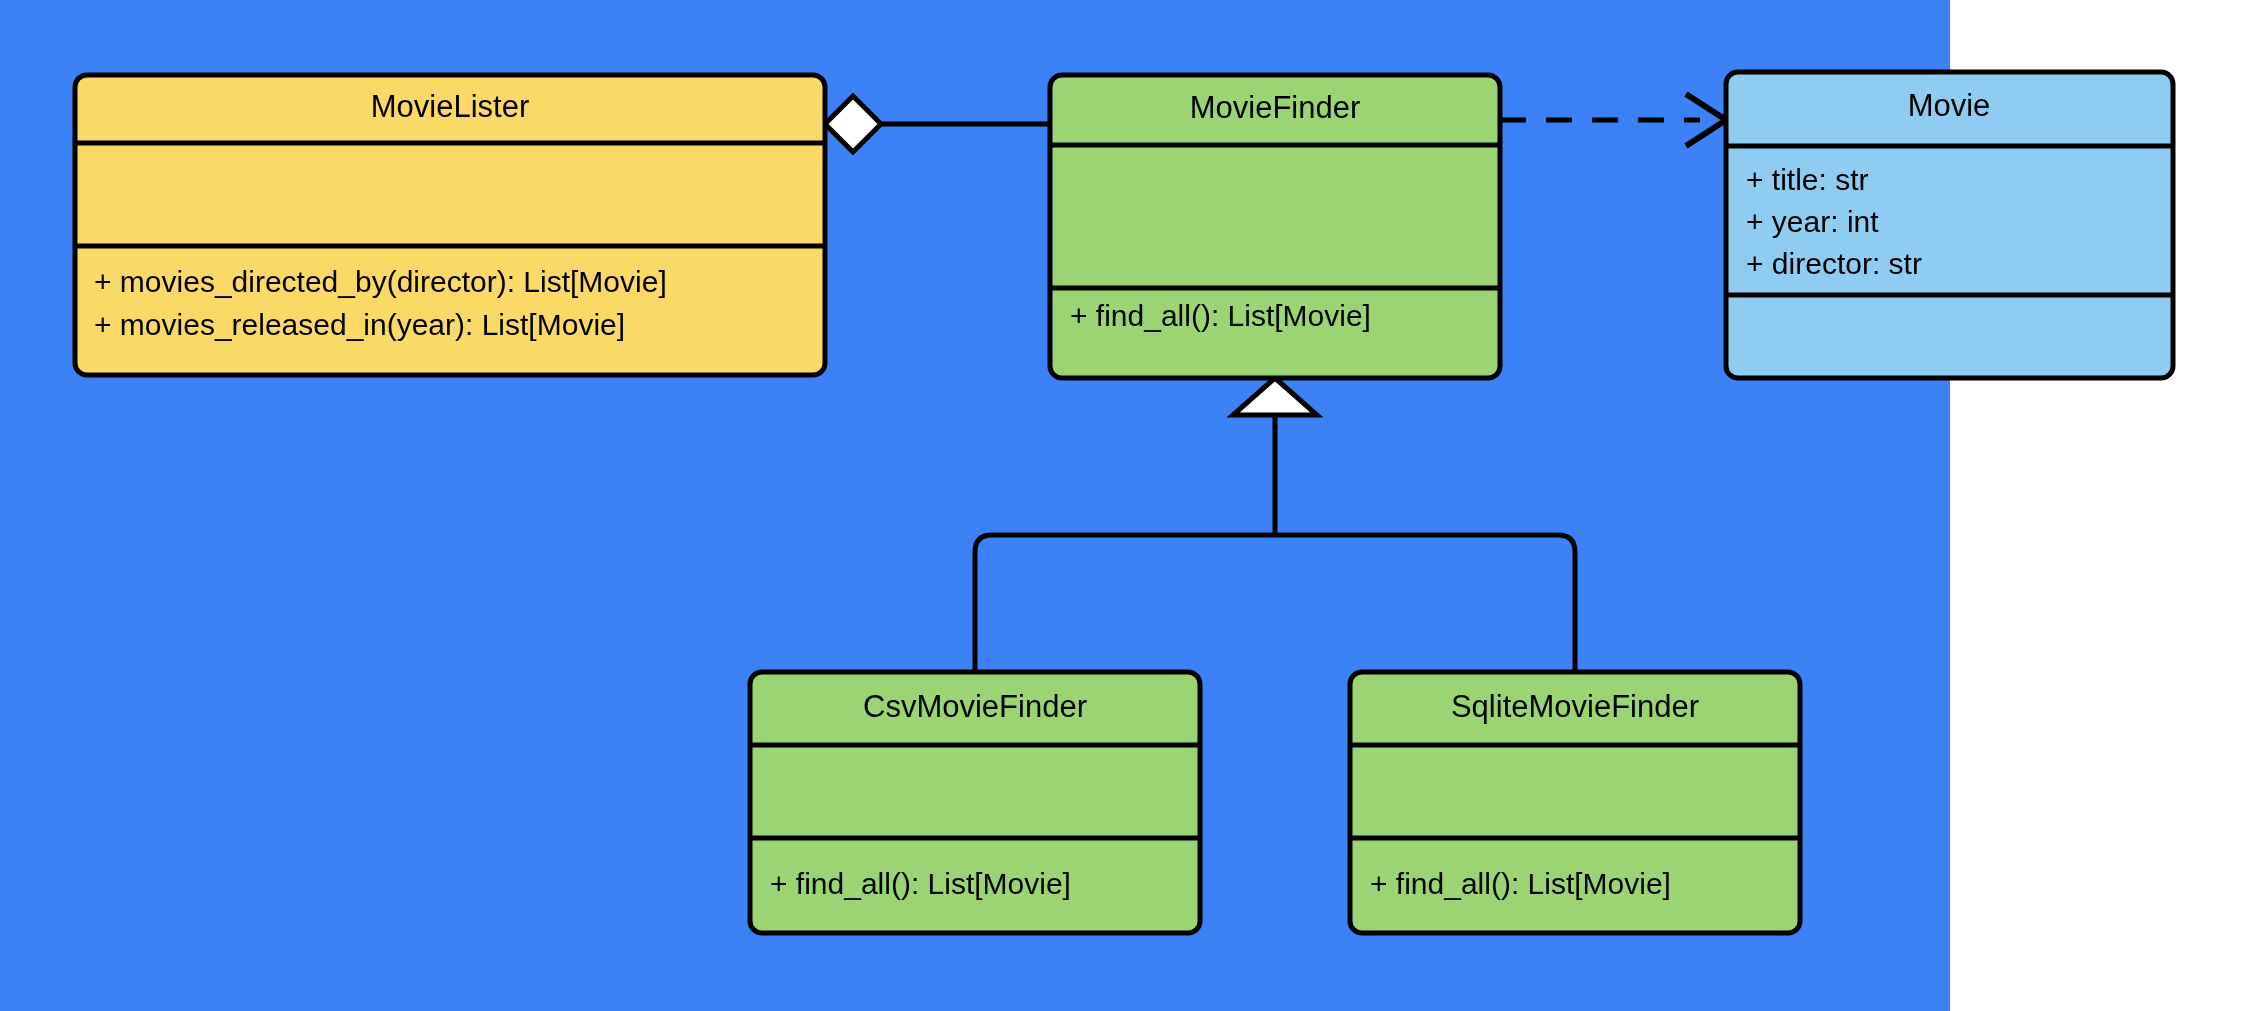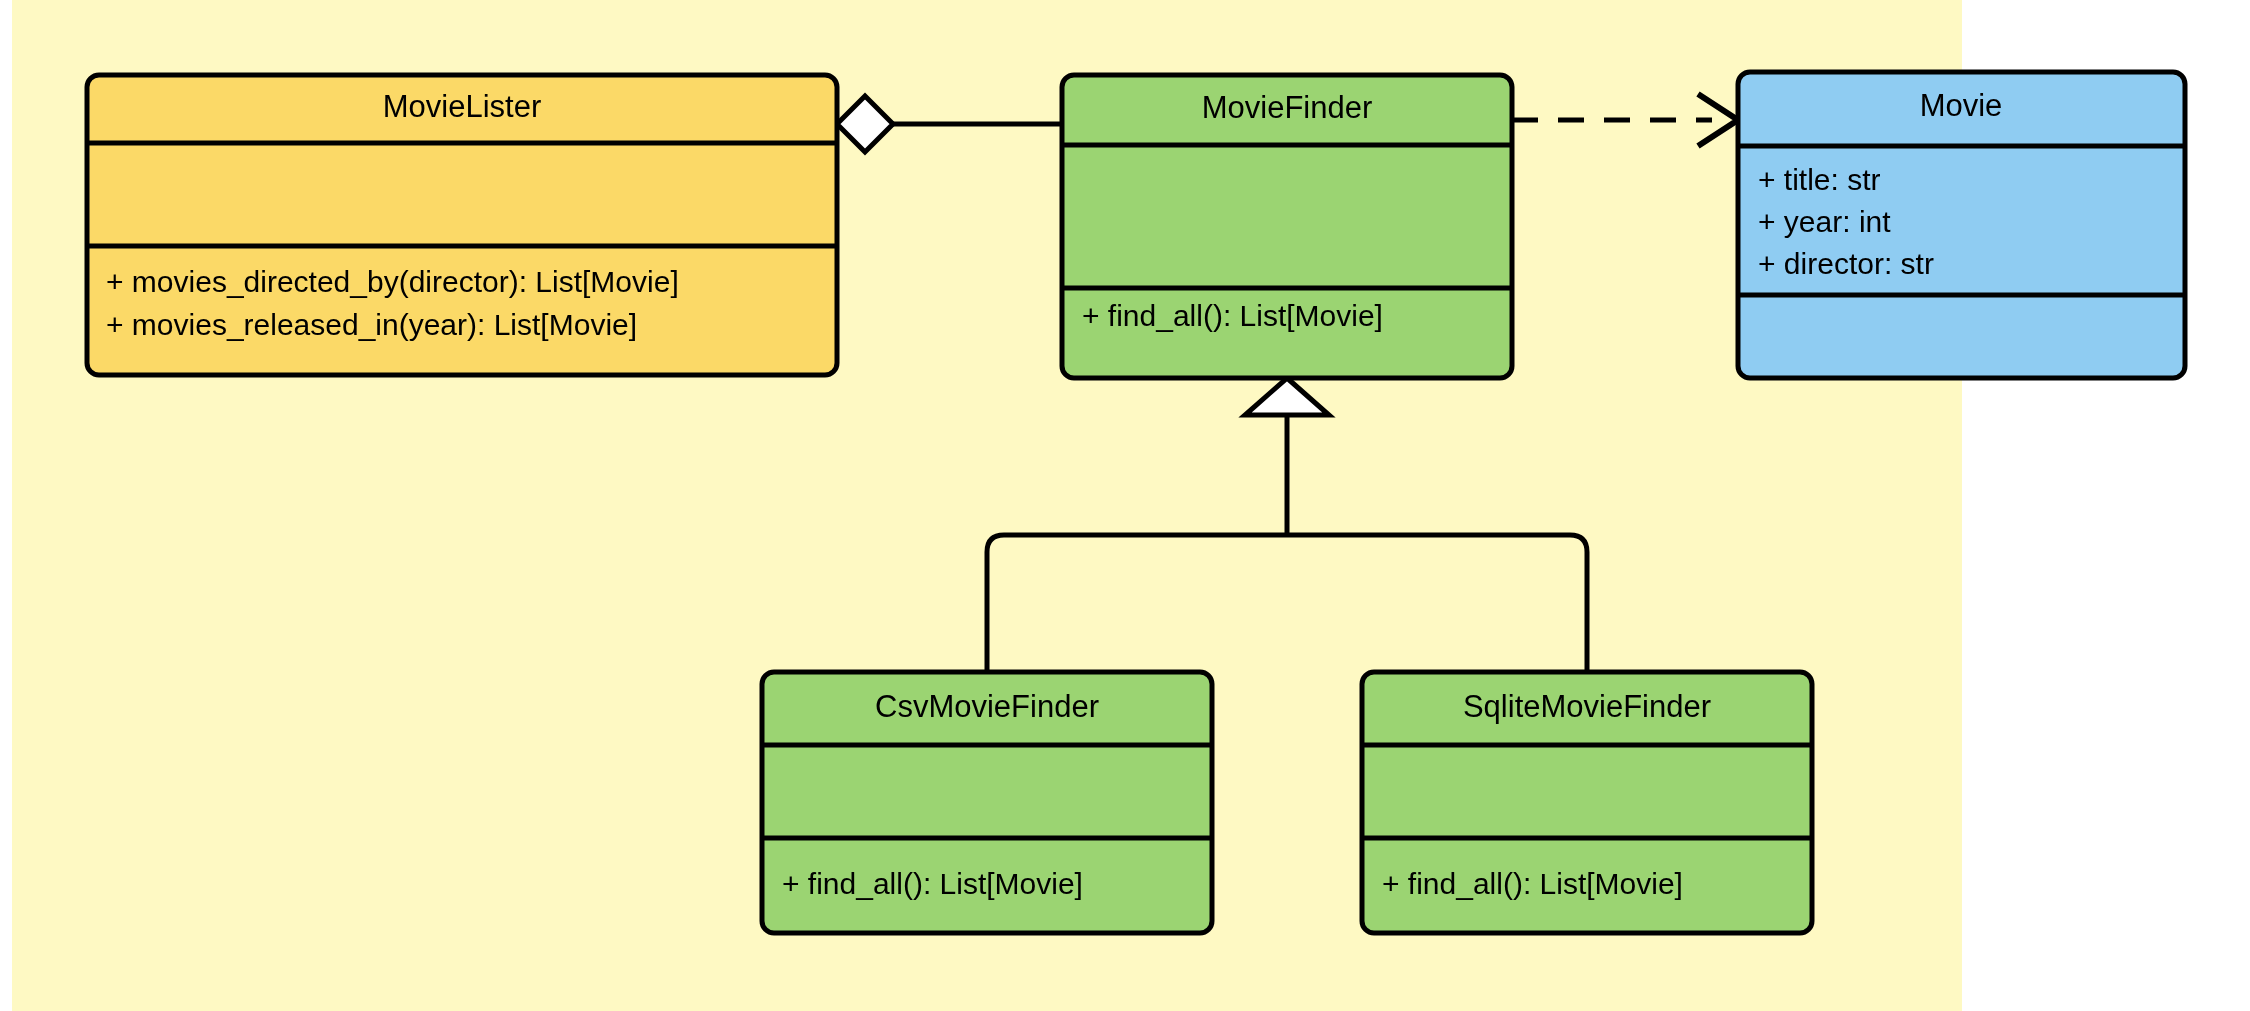--- a/index.html
+++ b/index.html
@@ -10,22 +10,21 @@
   body {
     width: 2250px;
     height: 1011px;
     overflow: hidden;
     font-family: "Liberation Sans", sans-serif;
   }
   #diagram-root {
     position: relative;
     width: 1950px;
     height: 1011px;
-    background: #fef9c3;
-    margin-left: 12px;
+    background: #3b82f6;
   }
   svg#uml-canvas {
     display: block;
     width: 2250px;
     height: 1011px;
   }
   .cls-box {
     stroke: #000000;
     stroke-width: 5;
   }

